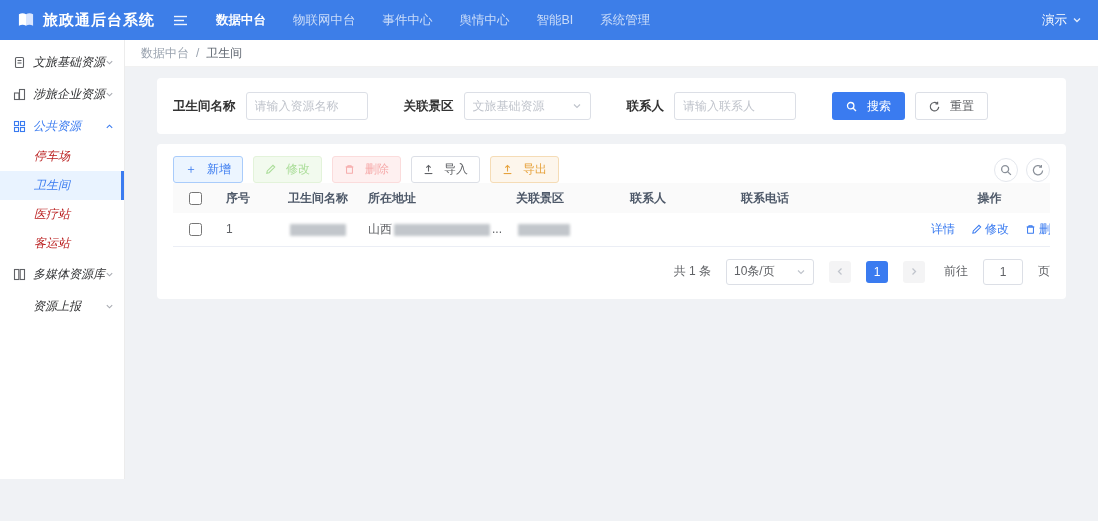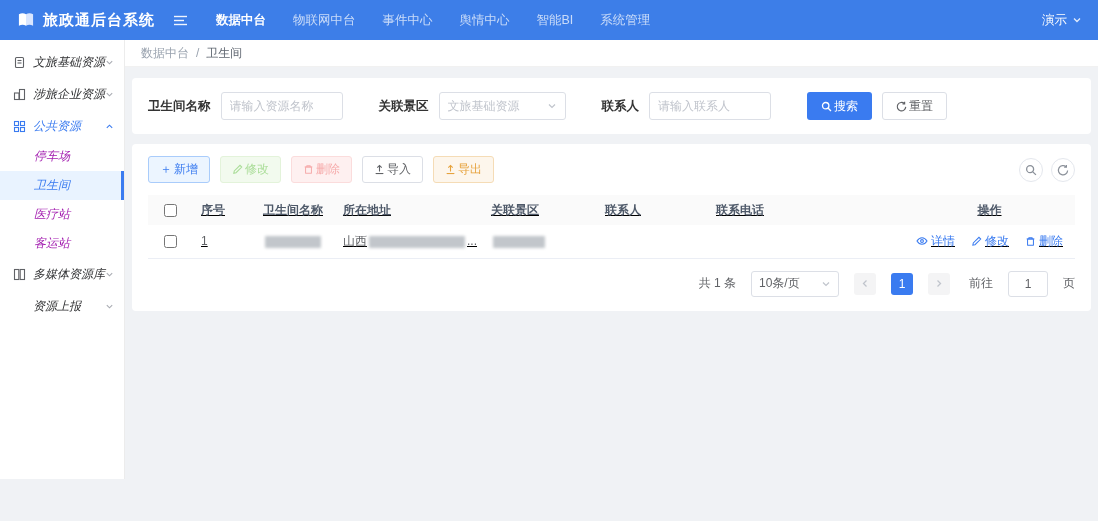--- a/index.html
+++ b/index.html
@@ -21,62 +21,62 @@
   
   .layout{flex:1;display:flex;min-height:0;}
   .sidebar{flex:0 0 125px;background:#fff;border-right:1px solid #ececec;padding-top:6px;overflow:hidden;font-style:italic;}
   .s-group{height:32px;display:flex;align-items:center;padding:0 10px 0 13px;font-size:12px;color:#303133;cursor:pointer;}
   .s-group .g-icon{width:13px;height:13px;margin-right:7px;display:inline-flex;color:#606266;flex:0 0 13px;}
   .s-group .g-spacer{width:13px;margin-right:7px;flex:0 0 13px;}
   .s-group .chev{margin-left:auto;display:inline-flex;color:#a8abb2;}
   .s-group.active{color:#3a7bf0;}
   .s-group.active .g-icon{color:#3a7bf0;}
   .s-group.active .chev{color:#3a7bf0;}
-  .s-child{height:29px;display:flex;align-items:center;padding-left:34px;font-size:12px;color:#a21caf;cursor:pointer;position:relative;}
+  .s-child{height:29px;display:flex;align-items:center;padding-left:34px;font-size:12px;color:#b91c1c;cursor:pointer;position:relative;}
   .s-child.active{color:#3a7bf0;background:#e9f3ff;}
   .s-child.active::after{content:"";position:absolute;right:0;top:0;bottom:0;width:3px;background:#3a7bf0;}
 
   .main{flex:1;display:flex;flex-direction:column;min-width:0;}
   .breadcrumb{flex:0 0 27px;background:#fff;display:flex;align-items:center;gap:7px;
     padding-left:16px;font-size:12px;color:#9aa3af;border-bottom:1px solid #f1f1f1;}
   .breadcrumb .current{color:#5f6670;}
-  .content{flex:1;padding:11px 7px;overflow:hidden;}
+  .content{flex:1;padding:11px 32px;overflow:hidden;}
   .card{background:#fff;border-radius:4px;}
 
   
   .search-card{padding:14px 16px;display:flex;align-items:center;margin-bottom:10px;}
   .field{display:flex;align-items:center;margin-right:36px;}
   .field label{font-size:12.5px;font-weight:bold;color:#333;margin-right:10px;white-space:nowrap;}
   .input{width:122px;height:28px;border:1px solid #dcdfe6;border-radius:3px;padding:0 8px;
     font-size:12px;color:#606266;background:#fff;outline:none;font-family:inherit;}
   .input::placeholder{color:#c0c4cc;}
   .select{width:127px;height:28px;border:1px solid #dcdfe6;border-radius:3px;padding:0 8px;
     font-size:12px;color:#c0c4cc;background:#fff;display:flex;align-items:center;cursor:pointer;}
   .select .ph{flex:1;white-space:nowrap;overflow:hidden;}
   .select .chev{display:inline-flex;color:#c0c4cc;}
-  .btn{height:28px;border-radius:3px;font-size:12px;display:inline-flex;align-items:center;gap:2px;
+  .btn{height:28px;border-radius:3px;font-size:12px;display:inline-flex;align-items:center;gap:10px;
     padding:0 13px;cursor:pointer;border:1px solid transparent;background:#fff;white-space:nowrap;font-family:Liberation Mono, monospace;}
   .btn .bi{display:inline-flex;}
   .btn-primary{background:#3a7bf0;color:#fff;}
   .btn-plain{border-color:#dcdfe6;color:#606266;margin-left:10px;}
 
   
   .table-card{padding:12px 16px 14px;}
   .toolbar{display:flex;align-items:center;}
   .toolbar .btn{height:27px;padding:0 11px;margin-right:10px;}
   .btn-add{background:#ecf5ff;border-color:#a9ccfb;color:#3a7bf0;}
   .btn-edit{background:#f2faee;border-color:#e3f3da;color:#aadd98;}
   .btn-del{background:#fef0f0;border-color:#fbdcdc;color:#f6abab;}
   .btn-import{background:#fff;border-color:#dcdfe6;color:#606266;}
   .btn-export{background:#fdf6ec;border-color:#f5dcb6;color:#e6a23c;}
   .tool-right{margin-left:auto;display:flex;gap:8px;}
   .icon-circle{width:24px;height:24px;border-radius:50%;border:1px solid #e4e7ed;background:#fff;
     display:inline-flex;align-items:center;justify-content:center;color:#8a9099;cursor:pointer;}
 
-  table{width:100%;border-collapse:collapse;margin-top:12px;table-layout:fixed;text-decoration:underline;}
+  table{width:100%;border-collapse:collapse;table-layout:fixed;}
   thead th{background:#fafafa;font-size:12px;color:#4e5969;font-weight:bold;height:30px;
     text-align:left;padding:0 8px;white-space:nowrap;}
   tbody td{font-size:12px;color:#606266;height:33px;border-bottom:1px solid #ebeef5;
     padding:0 8px;white-space:nowrap;overflow:hidden;}
   th.c,td.c{text-align:center;}
   input[type=checkbox]{width:13px;height:13px;accent-color:#3a7bf0;cursor:pointer;vertical-align:middle;}
   .redact{display:inline-block;height:12px;background:#c2c6cb;filter:blur(1.5px);
     border-radius:1px;vertical-align:middle;margin:0 2px;}
   .ops{display:flex;align-items:center;justify-content:center;gap:16px;}
   .op{display:inline-flex;align-items:center;gap:3px;color:#3a7bf0;font-size:12px;cursor:pointer;text-decoration:none;}

